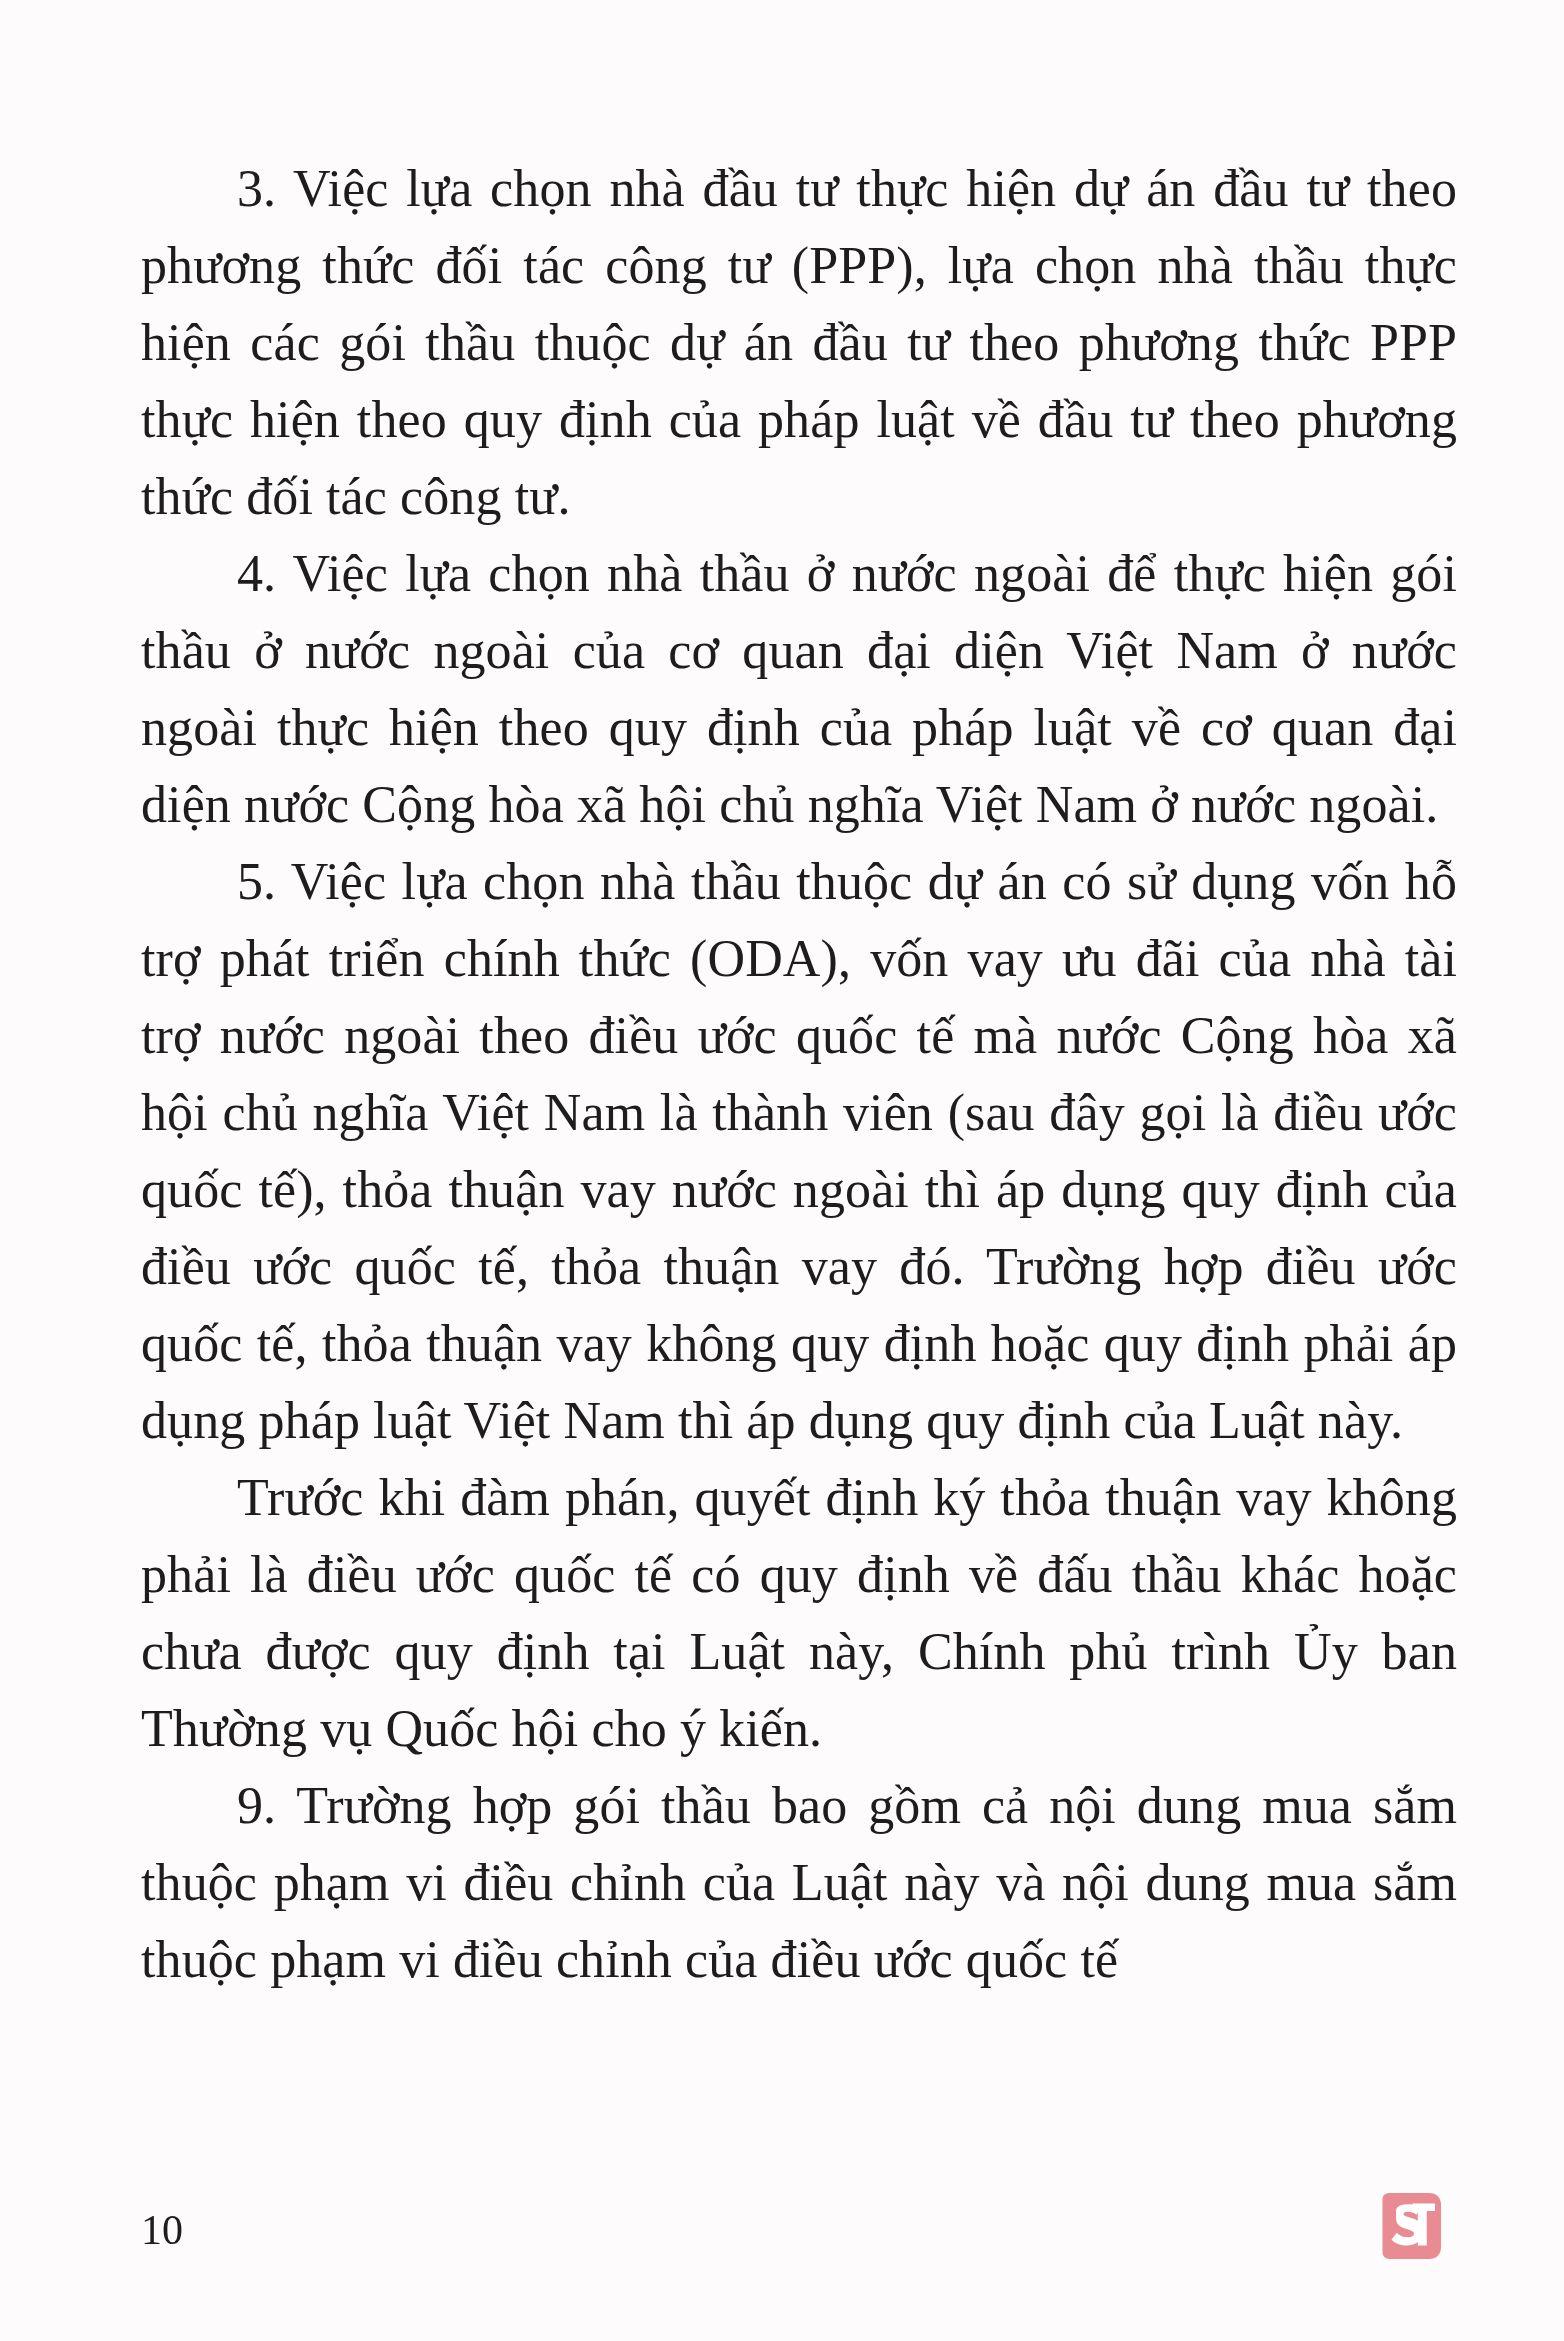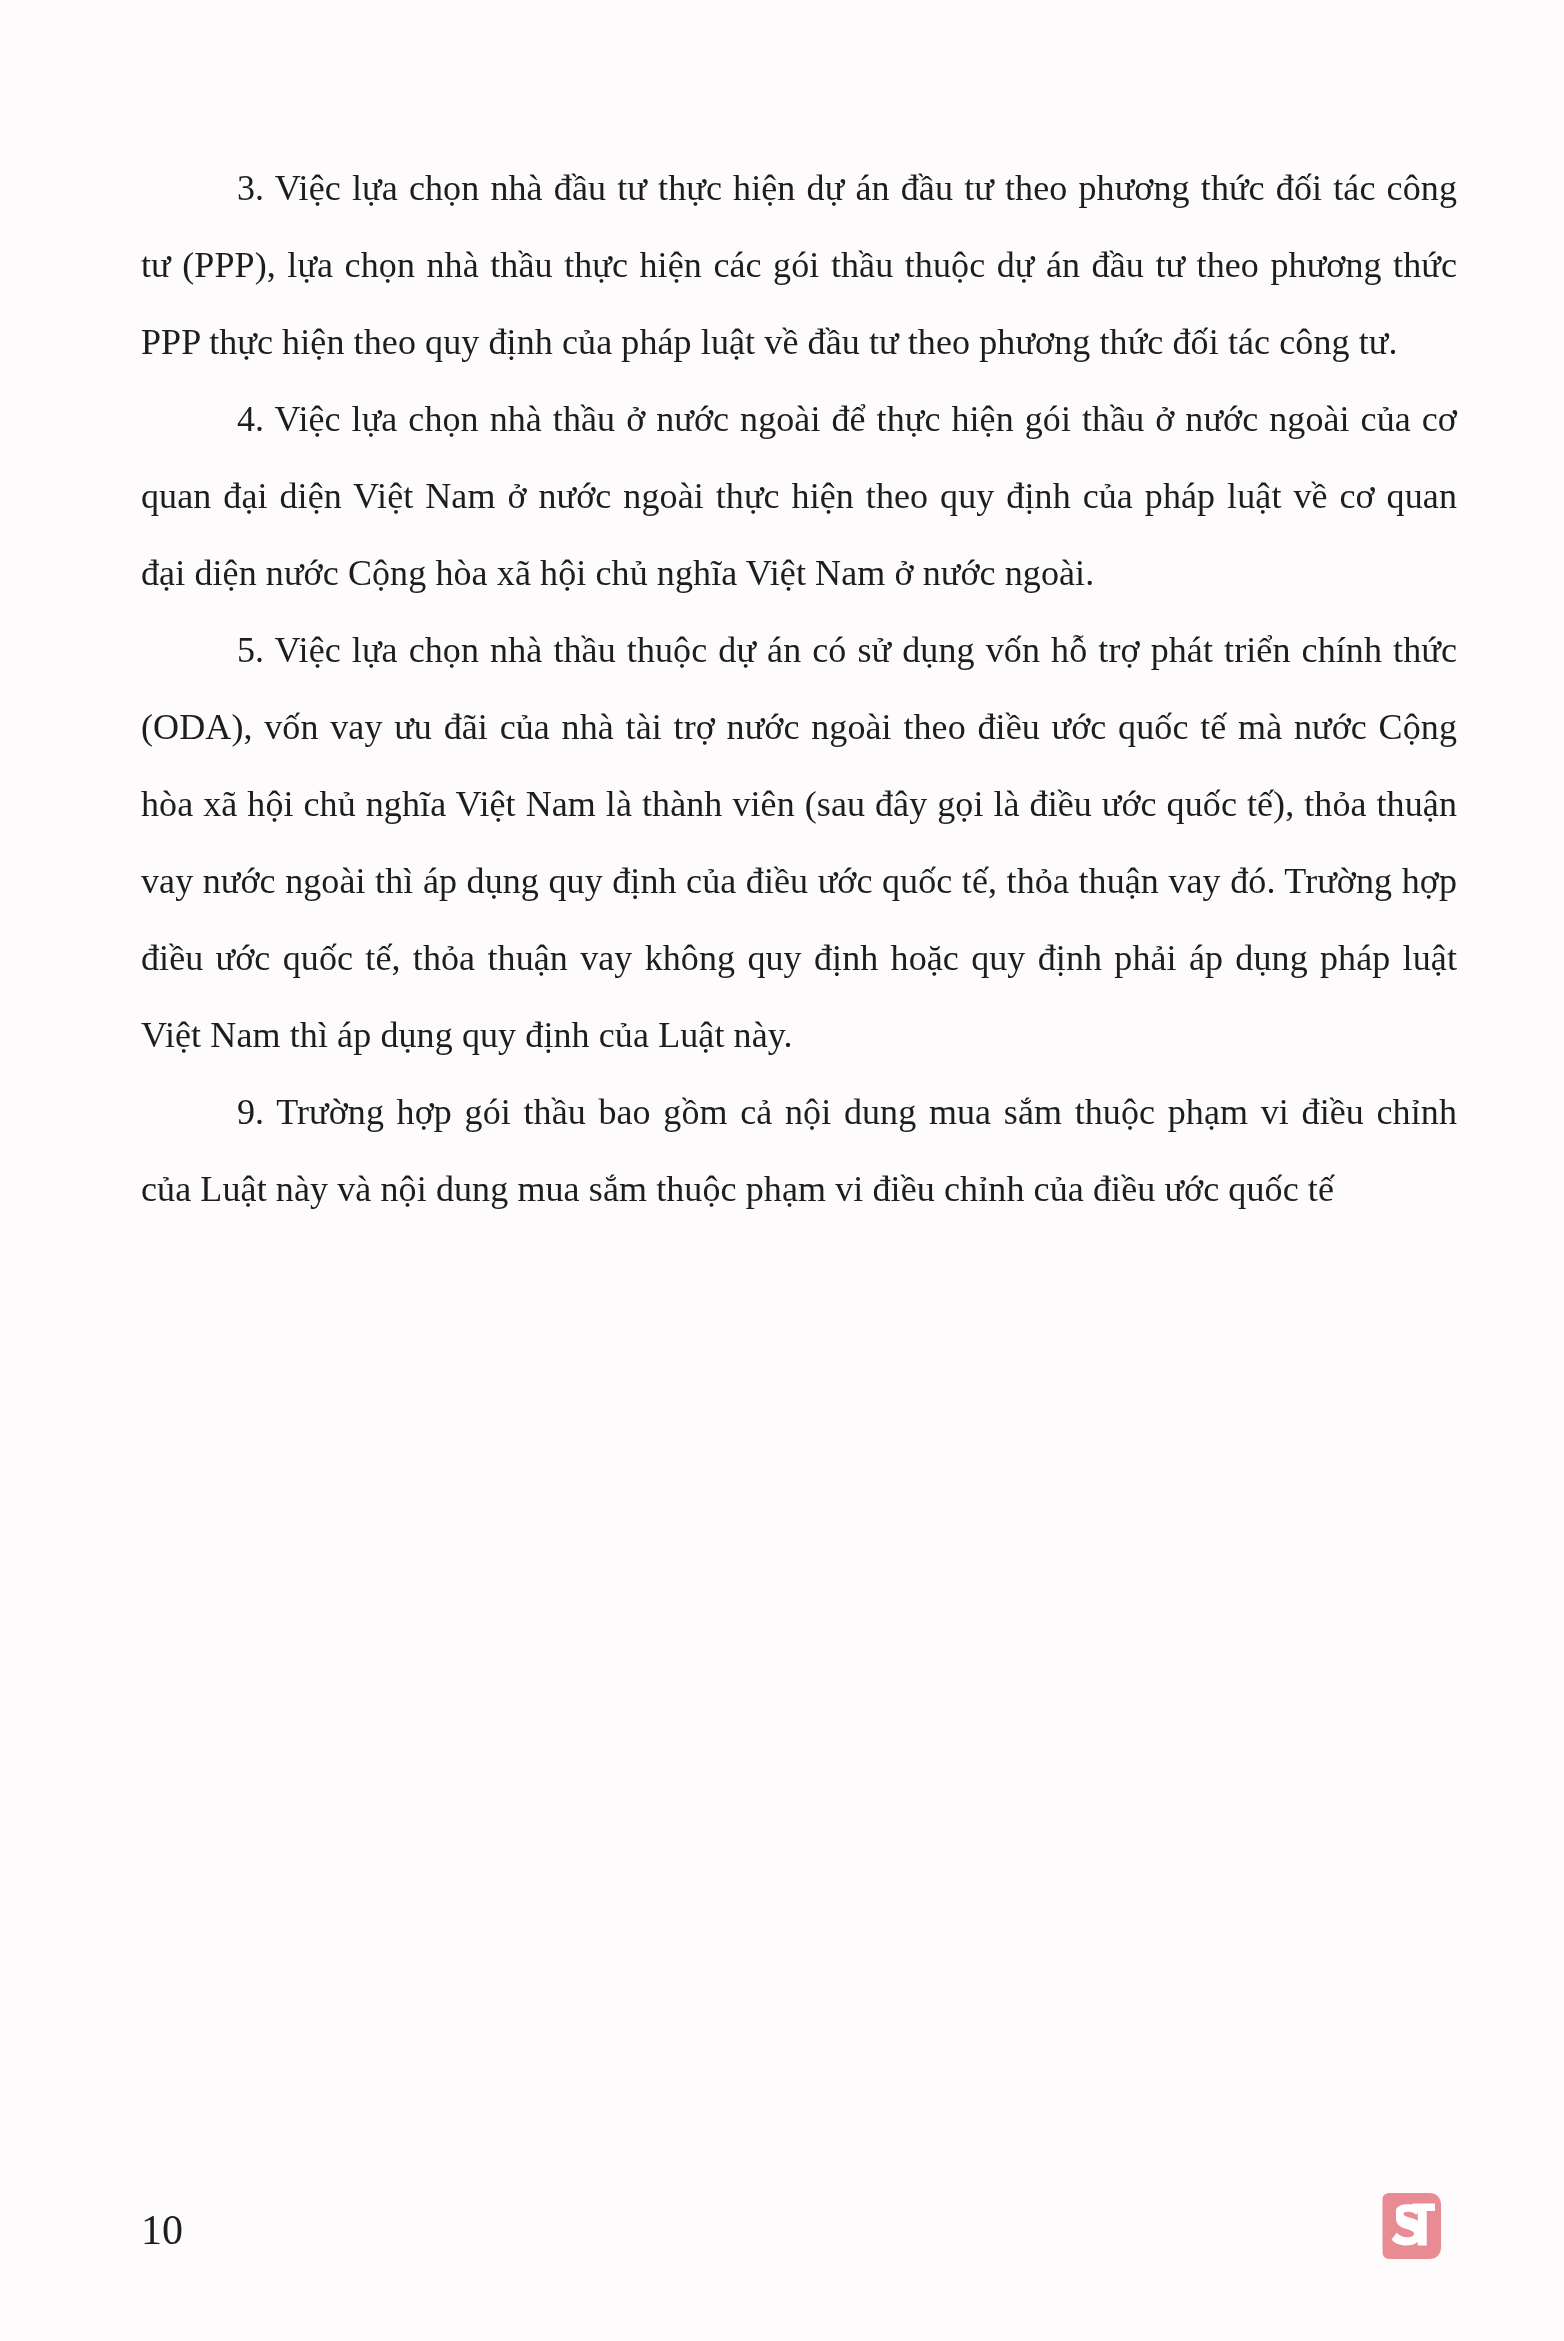--- a/index.html
+++ b/index.html
@@ -26,21 +26,21 @@
   .content {
     position: absolute;
     left: 141px;
     top: 150px;
     width: 1316px;
   }
   p.para {
     margin: 0 0 0 0;
     text-align: justify;
     text-justify: inter-word;
-    font-size: 36px;
+    font-size: 52px;
     line-height: 77px;
     text-indent: 96px;
     letter-spacing: 0.1px;
     color: #1d1d1d;
   }
   .footer {
     position: absolute;
     left: 141px;
     bottom: 88px;
     width: 1316px;
@@ -70,20 +70,21 @@
 </style>
 </head>
 <body>
 
 <div class="page">
 
   <div class="content">
     <p class="para">3. Việc lựa chọn nhà đầu tư thực hiện dự án đầu tư theo phương thức đối tác công tư (PPP), lựa chọn nhà thầu thực hiện các gói thầu thuộc dự án đầu tư theo phương thức PPP thực hiện theo quy định của pháp luật về đầu tư theo phương thức đối tác công tư.</p>
     <p class="para">4. Việc lựa chọn nhà thầu ở nước ngoài để thực hiện gói thầu ở nước ngoài của cơ quan đại diện Việt Nam ở nước ngoài thực hiện theo quy định của pháp luật về cơ quan đại diện nước Cộng hòa xã hội chủ nghĩa Việt Nam ở nước ngoài.</p>
     <p class="para">5. Việc lựa chọn nhà thầu thuộc dự án có sử dụng vốn hỗ trợ phát triển chính thức (ODA), vốn vay ưu đãi của nhà tài trợ nước ngoài theo điều ước quốc tế mà nước Cộng hòa xã hội chủ nghĩa Việt Nam là thành viên (sau đây gọi là điều ước quốc tế), thỏa thuận vay nước ngoài thì áp dụng quy định của điều ước quốc tế, thỏa thuận vay đó. Trường hợp điều ước quốc tế, thỏa thuận vay không quy định hoặc quy định phải áp dụng pháp luật Việt Nam thì áp dụng quy định của Luật này.</p>
+    <p class="para">Trước khi đàm phán, quyết định ký thỏa thuận vay không phải là điều ước quốc tế có quy định về đấu thầu khác hoặc chưa được quy định tại Luật này, Chính phủ trình Ủy ban Thường vụ Quốc hội cho ý kiến.</p>
     <p class="para">9. Trường hợp gói thầu bao gồm cả nội dung mua sắm thuộc phạm vi điều chỉnh của Luật này và nội dung mua sắm thuộc phạm vi điều chỉnh của điều ước quốc tế</p>
   </div>
 
   <div class="footer">
     <div class="page-number">10</div>
     <div class="logo">
       <svg width="69" height="66" viewBox="0 0 92 88" xmlns="http://www.w3.org/2000/svg" aria-hidden="true">
         <path d="M10 8 C10 3 14 0 20 0 L72 0 C82 0 88 6 88 16 L88 72 C88 82 82 88 72 88 L20 88 C13 88 10 84 10 78 Z" fill="#e88b92"></path>
         <path d="M28 24 C28 18 34 15 44 15 C52 15 58 17 61 20 L55 29 C52 26 48 25 44 25 C40 25 38 26 38 28 C38 34 64 31 64 50 C64 62 55 70 42 70 C33 70 26 67 22 62 L29 53 C33 57 38 59 43 59 C49 59 52 57 52 54 C52 47 28 50 28 34 Z" fill="#ffffff"></path>
         <path d="M50 14 L80 14 L80 24 L69 24 L69 70 L57 70 L57 24 L50 24 Z" fill="#ffffff"></path>

